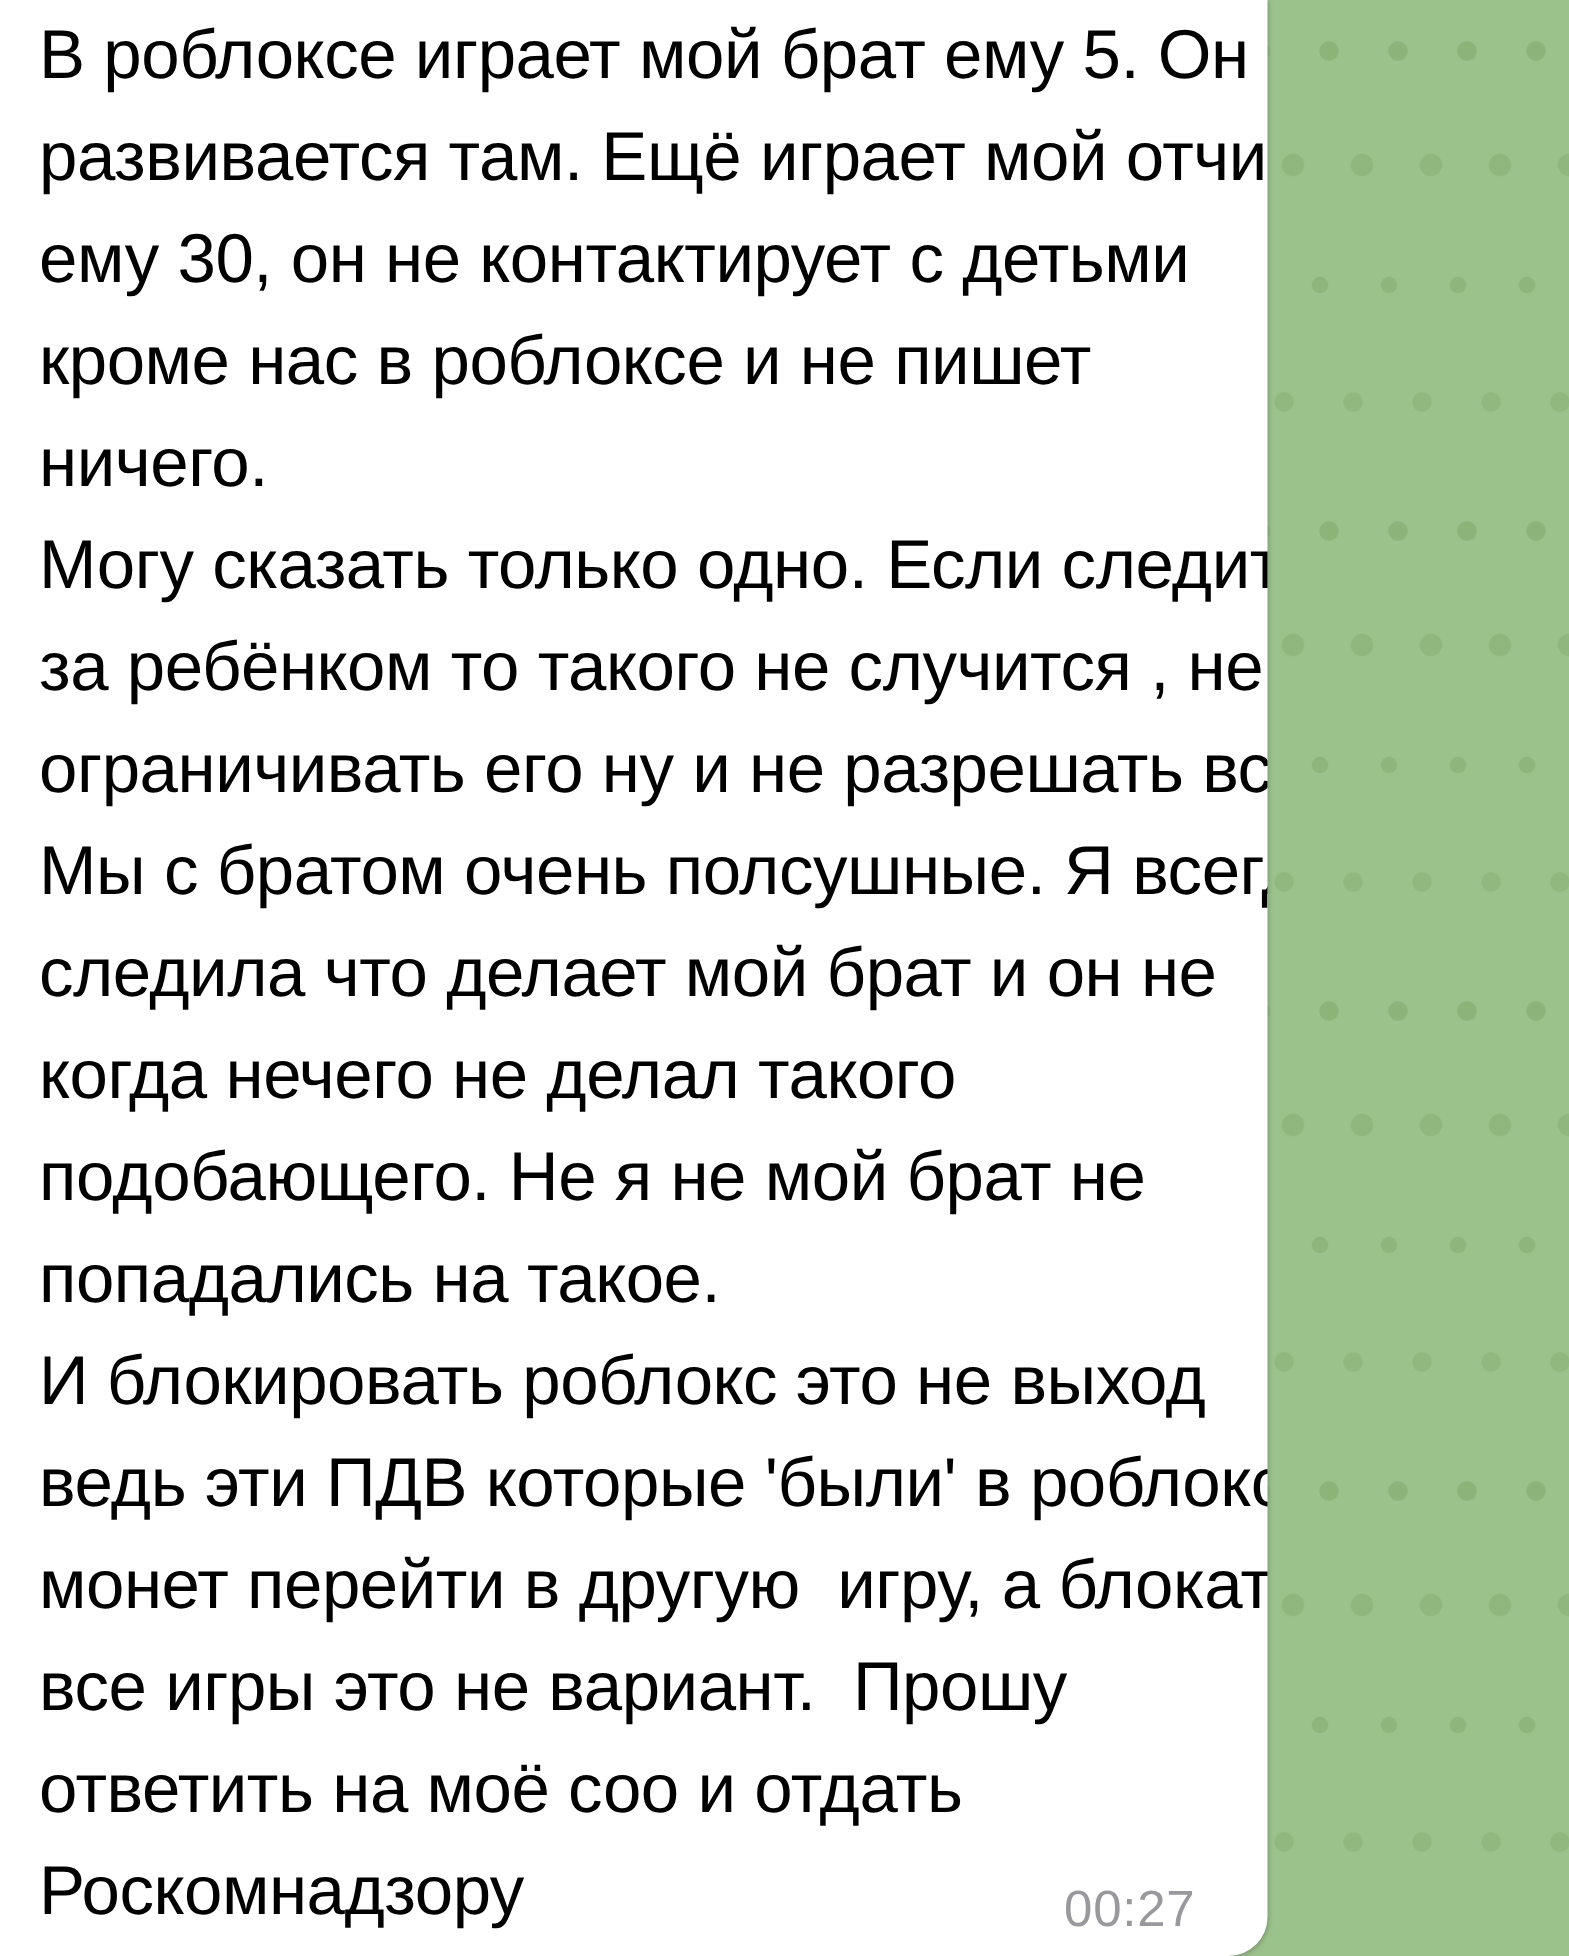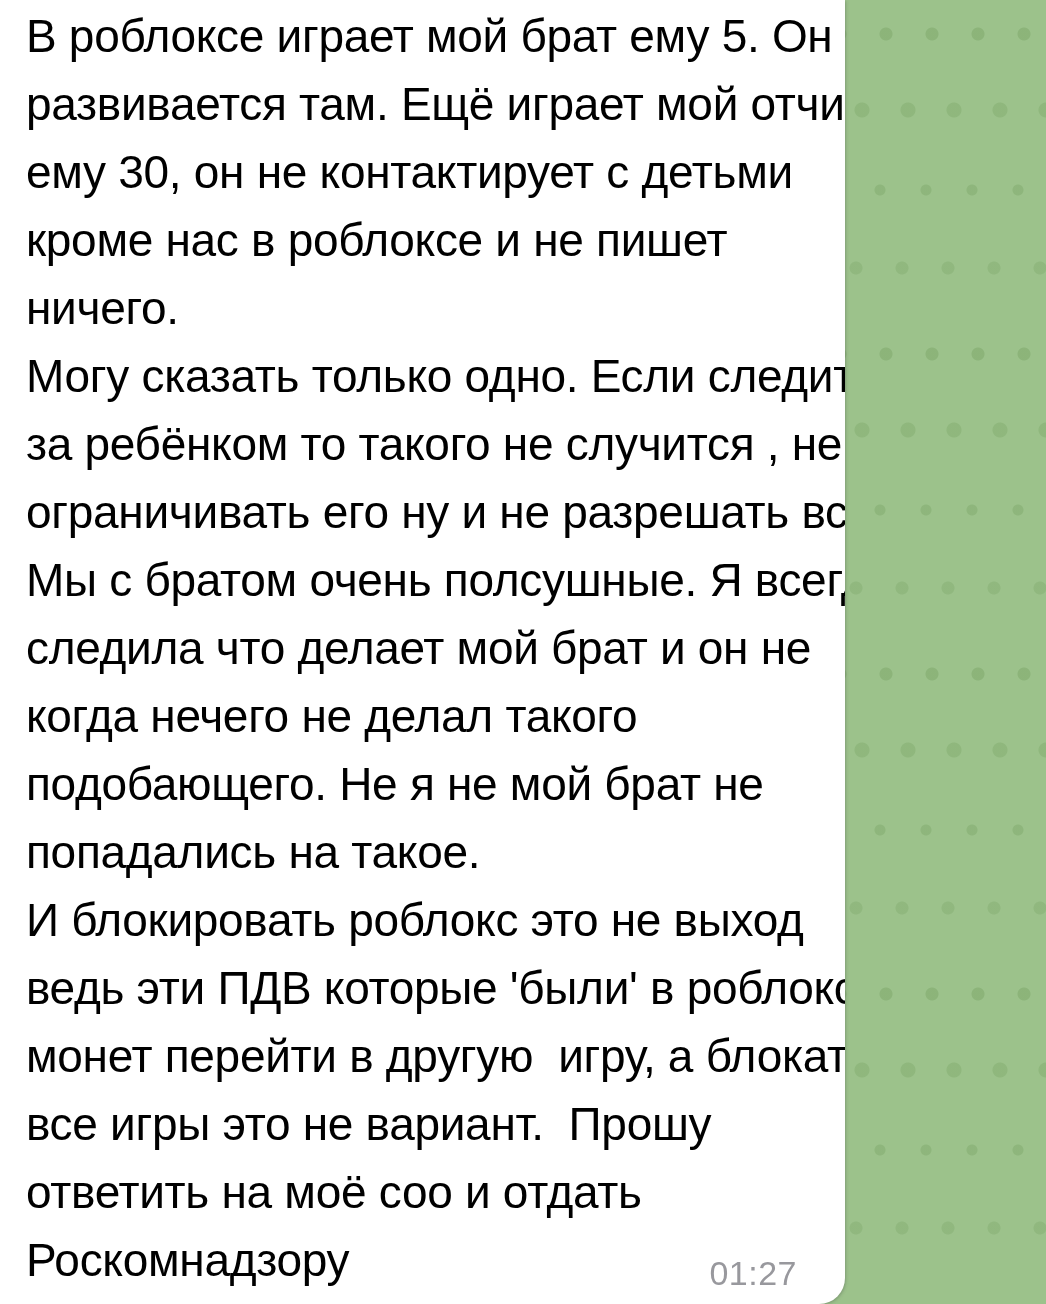--- a/index.html
+++ b/index.html
@@ -70,14 +70,14 @@
 следила что делает мой брат и он не
 когда нечего не делал такого
 подобающего. Не я не мой брат не
 попадались на такое.
 И блокировать роблокс это не выход
 ведь эти ПДВ которые 'были' в роблоксе
 монет перейти в другую  игру, а блокать
 все игры это не вариант.  Прошу
 ответить на моё соо и отдать
 Роскомнадзору</div>
-  <div class="timestamp">01:27</div>
+  <div class="timestamp">00:27</div>
 </div>
 
 </body></html>

